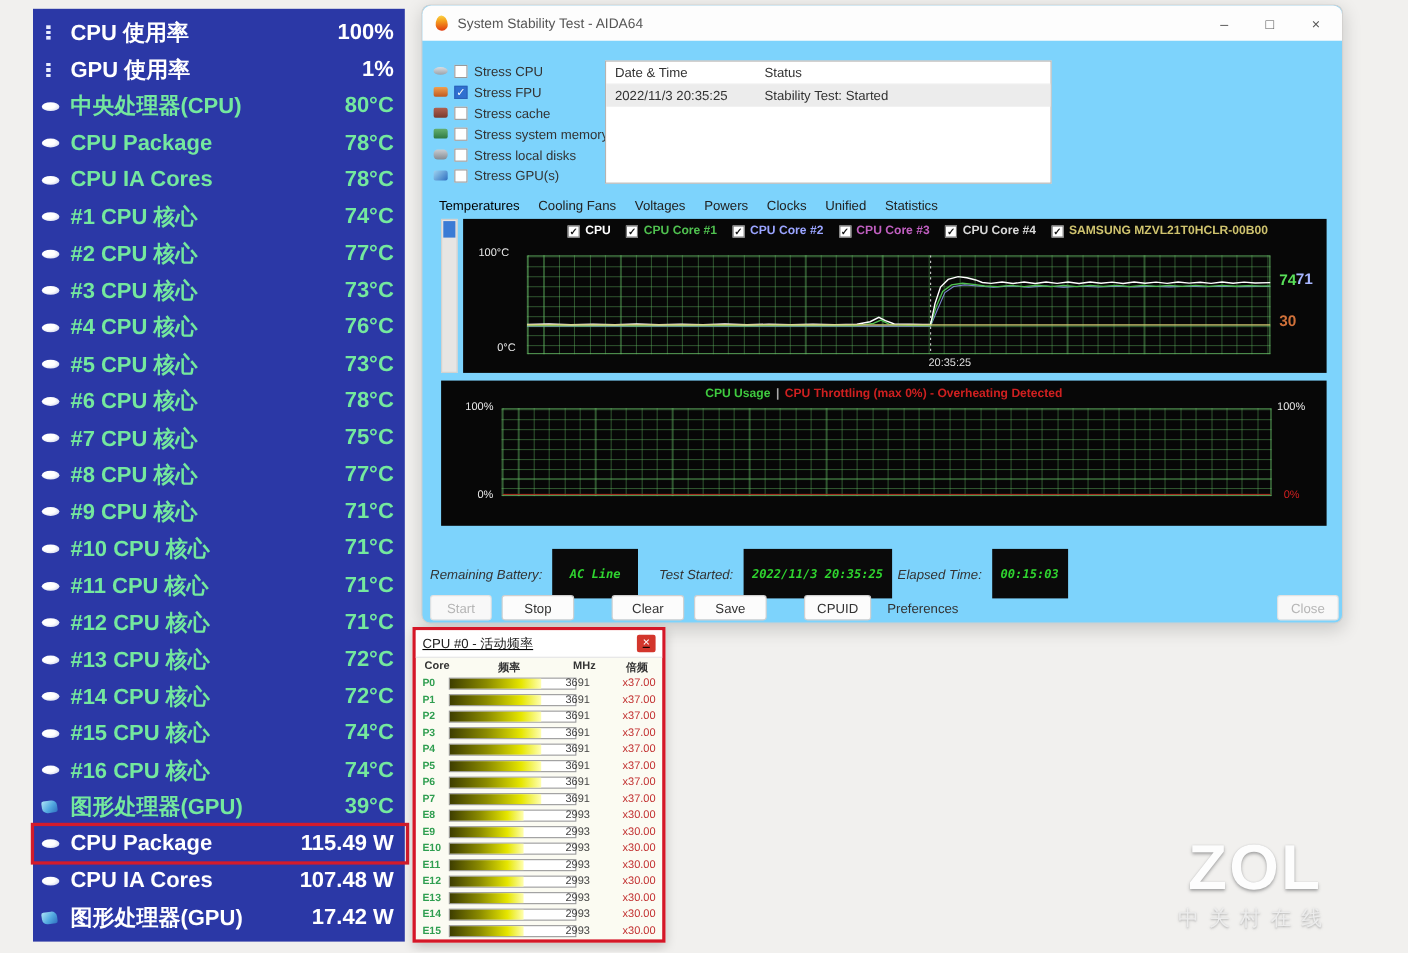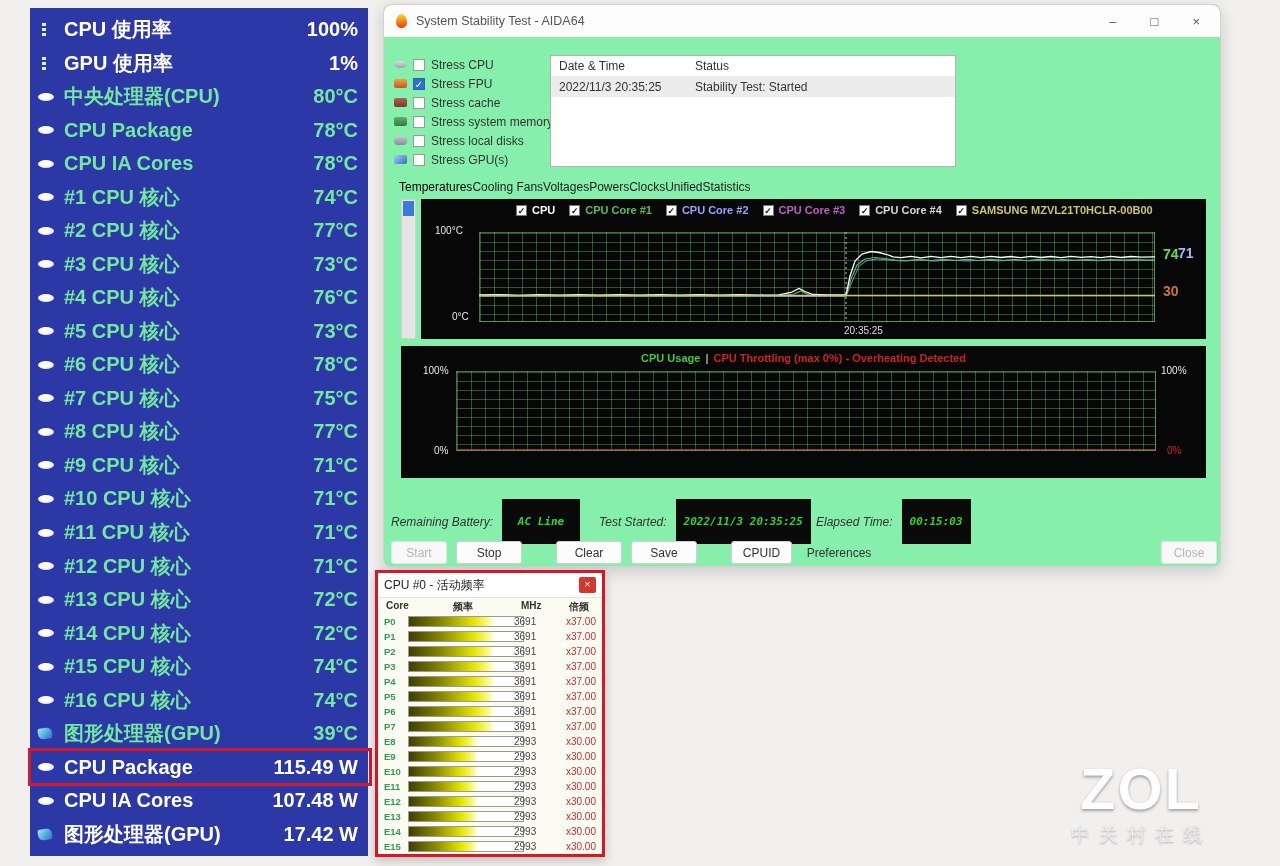--- a/index.html
+++ b/index.html
@@ -19,21 +19,21 @@
     background:radial-gradient(ellipse at 40% 40%, #ffffff 40%, #bfc6e8 100%); }
   .usage-icon i { display:block; width:4px; height:13px; margin-left:4px;
     background:repeating-linear-gradient(to bottom,#e8ecff 0 3px, transparent 3px 5px); }
   .gpu-icon i { display:block; width:14px; height:11px; border-radius:2px 5px 2px 5px;
     background:linear-gradient(135deg,#aee6f7 0%, #52a9e0 55%, #2f6fc0 100%); transform:rotate(-8deg); }
   .s-row.hl::after { content:""; position:absolute; left:-2px; right:-4px; top:-4px; bottom:-4px;
     border:3px solid #d31b2c; pointer-events:none; }
 
   
   #main-window { position:absolute; left:383px; top:4px; width:838px; height:563px;
-    background:#86efac; border:1px solid #d3d1cf; border-radius:8px;
+    background:#7dd3fc; border:1px solid #d3d1cf; border-radius:8px;
     box-shadow:0 5px 16px rgba(0,0,0,.16); }
   #titlebar { height:32px; background:#fdfdfd; border-radius:8px 8px 0 0; display:flex;
     align-items:center; padding:0 12px; }
   .flame { width:11px; height:14px; background:linear-gradient(to top,#e23c10,#f6a821 70%,#fbd34a);
     border-radius:50% 50% 50% 50% / 62% 62% 38% 38%; transform:rotate(-3deg); }
   #title-text { margin-left:9px; font-size:12.5px; color:#555; }
   #win-controls { margin-left:auto; display:flex; gap:34px; color:#555; font-size:13px; padding-right:8px; }
   #win-controls span { cursor:default; }
 
   #stress-list { position:absolute; left:10px; top:50px; width:157px; }
@@ -50,21 +50,21 @@
     font-size:10px; line-height:11px; text-align:center; color:#fff; }
   .cb.checked { background:#2f6fd0; border-color:#2a62ba; }
 
   #log-panel { position:absolute; left:166px; top:50px; width:406px; height:112px;
     background:#fff; border:1px solid #b5b3b1; font-size:12px; color:#333; }
   .log-head { display:flex; height:21px; align-items:center; border-bottom:1px solid #e8e8e8; }
   .log-col1 { width:142px; padding-left:8px; }
   .log-col2 { flex:1; padding-left:2px; }
   .log-row { display:flex; height:20px; align-items:center; background:#ececec; }
 
-  #tabs { position:absolute; left:15px; top:175px; display:flex; font-size:12px; color:#222; }
+  #tabs { position:absolute; left:15px; top:175px; display:flex; gap:17px; font-size:12px; color:#222; }
   .tab { cursor:default; }
   .tab.active { color:#000; }
 
   #graph-scrollbar { position:absolute; left:17px; top:194px; width:15px; height:140px;
     background:#e7e5e3; border:1px solid #d2d0ce; }
   #graph-scrollbar .thumb { margin:1px; height:15px; background:#3a7bd5; }
 
   .black-panel { position:absolute; background:#070707; }
   #temp-panel { left:37px; top:194px; width:785px; height:140px; }
   #usage-panel { left:17px; top:341px; width:805px; height:132px; }
@@ -105,21 +105,21 @@
   .btn:nth-child(1){ left:7px;   width:56px; }
   .btn:nth-child(2){ left:72px;  width:66px; }
   .btn:nth-child(3){ left:172px; width:66px; }
   .btn:nth-child(4){ left:247px; width:66px; }
   .btn:nth-child(5){ left:347px; width:61px; }
   .btn:nth-child(6){ left:412px; width:86px; }
   .btn:nth-child(7){ left:777px; width:56px; }
 
   
   #freq-window { position:absolute; left:375px; top:570px; width:230px; height:287px;
-    border:3px solid #d51728; background:#fbfbf2; box-shadow:0 4px 10px rgba(0,0,0,.2); }
+    border:3px solid #d51728; background:#fbfbf2; box-shadow:0 4px 10px rgba(0,0,0,.2);text-decoration:underline; }
   #freq-titlebar { height:25px; background:#fff; border-bottom:1px solid #e3e3e3; display:flex;
     align-items:center; padding:0 6px; font-size:12px; color:#222; }
   #freq-close { margin-left:auto; width:17px; height:16px; background:#d3362c; color:#fff;
     font-size:11px; line-height:15px; text-align:center; border-radius:2px; }
   #freq-header { position:relative; height:16px; font-size:10px; font-weight:bold; color:#333; }
   #freq-header span { position:absolute; top:2px; }
   .fh0{ left:8px; } .fh1{ left:75px; } .fh2{ left:143px; } .fh3{ left:191px; }
   .f-row { position:relative; height:15px; }
   .f-core { position:absolute; left:6px; top:2px; font-size:9.5px; font-weight:bold; color:#2f9e50; }
   .f-bar { position:absolute; left:30px; top:1.5px; width:116px; height:11px; background:#fff; border:1px solid #9a9a9a; }

